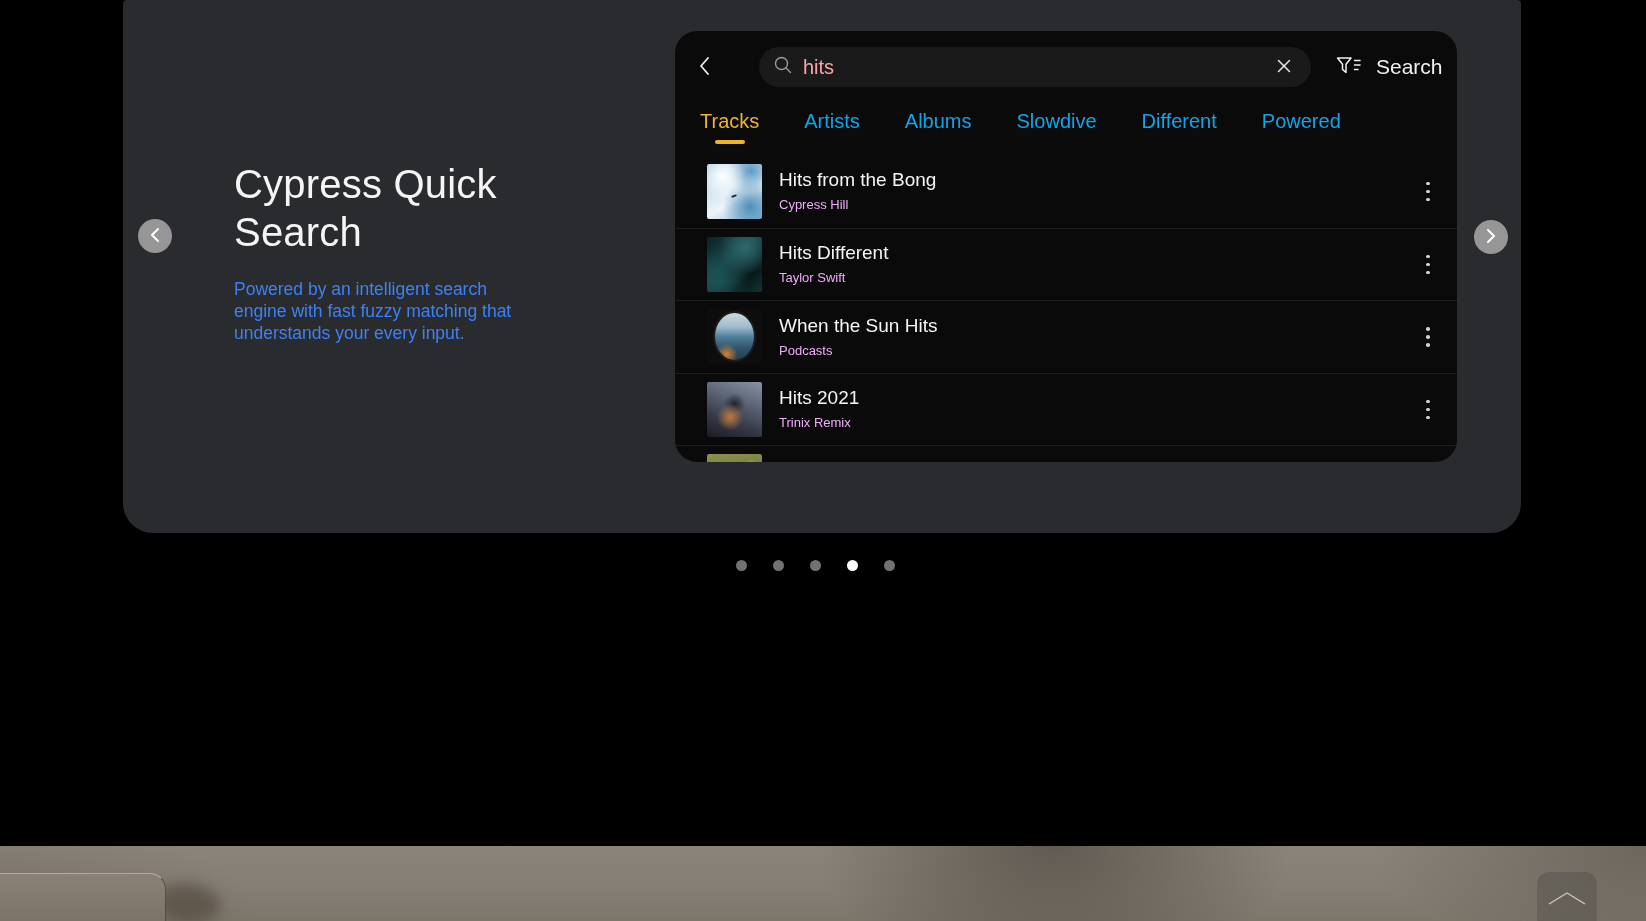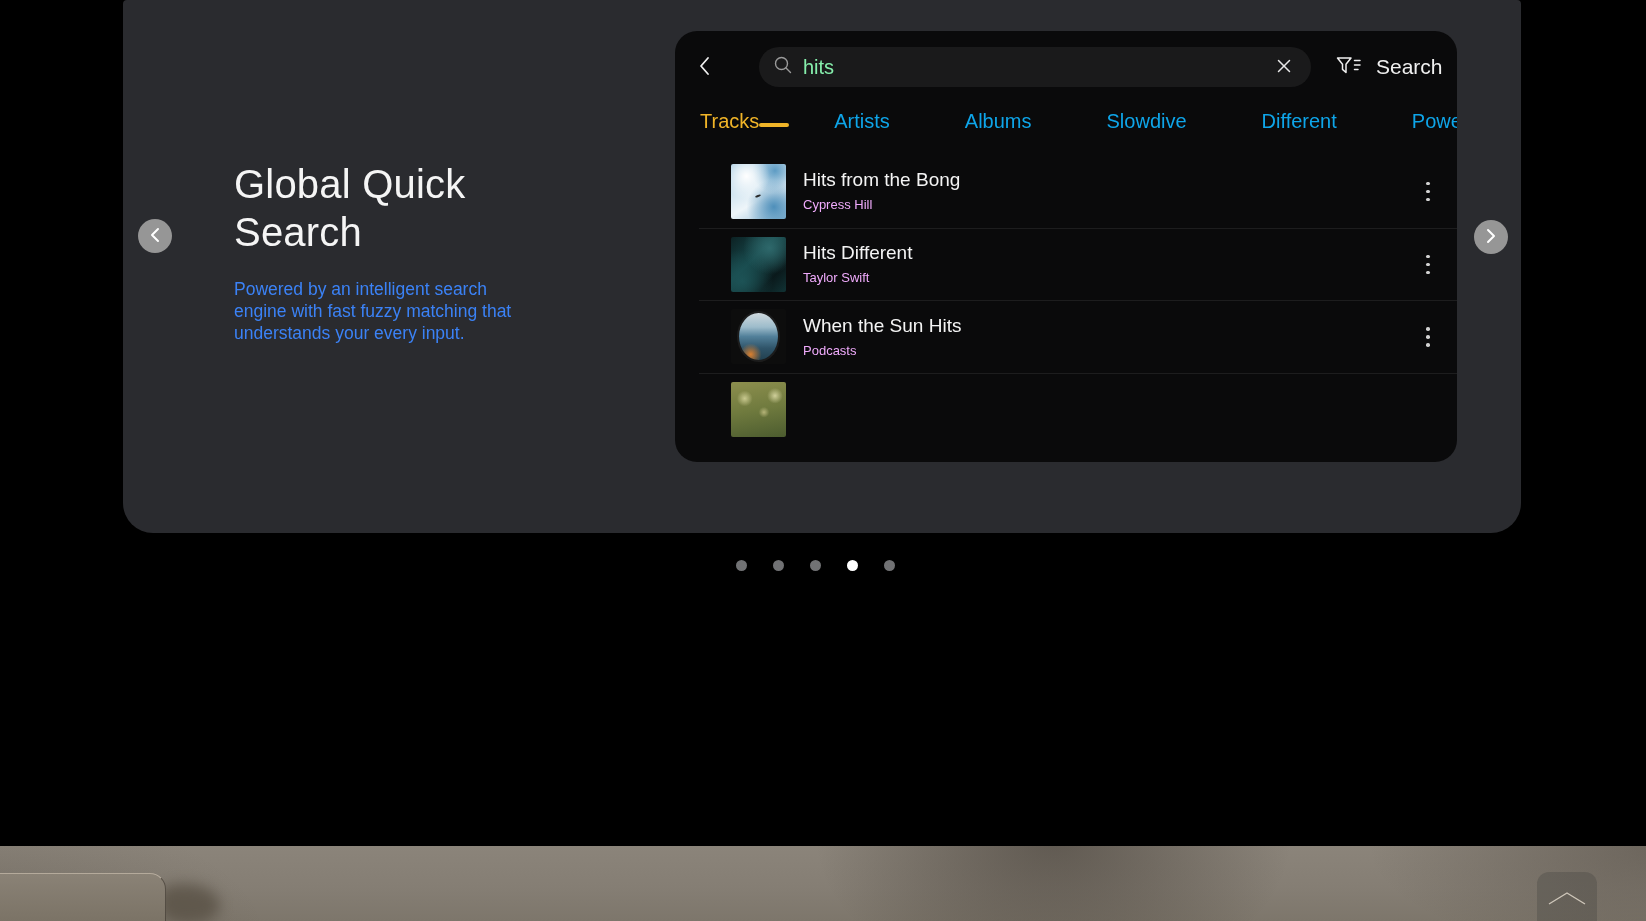--- a/index.html
+++ b/index.html
@@ -28,42 +28,42 @@
            background:#0a0a0b; border-radius:22px; overflow:hidden; }
 
   .panel-header { position:absolute; left:0; top:16px; width:100%; height:40px;
                   display:flex; align-items:center; }
   .back-btn { background:none; border:none; margin-left:16px; width:26px; height:30px;
               display:flex; align-items:center; justify-content:center; cursor:pointer; }
   .search-pill { margin-left:42px; width:552px; height:40px; background:#1a1a1b;
                  border-radius:20px; display:flex; align-items:center; padding:0 14px; }
   .search-pill svg { flex:0 0 auto; }
   .search-pill input { flex:1; background:transparent; border:none; outline:none;
-                       color:#86efac; font-size:20px; margin-left:10px;
+                       color:#fca5a5; font-size:20px; margin-left:10px;
                        font-family:"Liberation Sans", sans-serif; }
   .clear-btn { background:none; border:none; cursor:pointer; display:flex;
                align-items:center; justify-content:center; width:26px; height:26px; }
   .filter-btn { background:none; border:none; cursor:pointer; margin-left:24px;
                 display:flex; align-items:center; }
   .search-action { color:#f0f0f0; font-size:21px; margin-left:14px; cursor:pointer; }
 
   
   .tabs { position:absolute; left:25px; top:79px; display:flex; gap:45px; }
-  .tab { display:flex; flex-direction:row; align-items:center; cursor:pointer; }
+  .tab { display:flex; flex-direction:column; align-items:center; cursor:pointer; }
   .tab span { font-size:20px; color:#0ea5e9; }
   .tab.active span { color:#f0b428; }
   .tab-underline { width:30px; height:4px; border-radius:2px; margin-top:7px;
                    background:transparent; }
   .tab.active .tab-underline { background:#f0b428; }
 
   
   .track-list { position:absolute; left:0; top:124px; width:100%; height:307px;
                 overflow:hidden; }
   .track-row { height:72.5px; display:flex; align-items:center; padding:0 14px 0 32px;
-               border-top:1px solid rgba(255,255,255,.08); cursor:pointer;margin-left:24px; }
+               border-top:1px solid rgba(255,255,255,.08); cursor:pointer; }
   .track-row:first-child { border-top:none; }
   .art { width:55px; height:55px; border-radius:2px; flex:0 0 auto; position:relative;
          overflow:hidden; }
   .track-text { margin-left:17px; flex:1; }
   .track-title { color:#f4f4f4; font-size:19px; line-height:24px; }
   .track-artist { color:#f0abfc; font-size:13px; line-height:19px; margin-top:3px; }
   .kebab { background:none; border:none; width:30px; height:40px; cursor:pointer;
            display:flex; flex-direction:column; align-items:center; justify-content:center;
            gap:4.5px; }
   .kebab i { width:3.5px; height:3.5px; border-radius:50%; background:#d2d2d2; display:block; }
@@ -135,21 +135,21 @@
   </button>
   <button class="nav-circle next">
     <span>
       <svg width="12" height="16" viewBox="0 0 12 16">
           <polyline points="3,2 9,8 3,14" fill="none" stroke="#fff" stroke-width="2" stroke-linecap="round" stroke-linejoin="round"></polyline>
         </svg>
     </span>
   </button>
 
   <div class="intro">
-    <h1>Global Quick
+    <h1>Cypress Quick
 Search</h1>
     <p>Powered by an intelligent search engine with fast fuzzy matching that understands your every input.</p>
   </div>
 
   <div class="panel">
     <div class="panel-header">
       <button class="back-btn">
         <span>
           <svg width="15" height="22" viewBox="0 0 15 22">
               <polyline points="11,3 4,11 11,19" fill="none" stroke="#efefef" stroke-width="1.8" stroke-linecap="round" stroke-linejoin="round"></polyline>
@@ -244,20 +244,32 @@
             <div class="track-title">When the Sun Hits</div>
             <div class="track-artist">Podcasts</div>
           </div>
           <button class="kebab">
             <i></i>
             <i></i>
             <i></i>
           </button>
         </div>
         <div class="track-row">
+          <div class="art art-church"></div>
+          <div class="track-text">
+            <div class="track-title">Hits 2021</div>
+            <div class="track-artist">Trinix Remix</div>
+          </div>
+          <button class="kebab">
+            <i></i>
+            <i></i>
+            <i></i>
+          </button>
+        </div>
+        <div class="track-row">
           <div class="art art-grass"></div>
           <button class="kebab"></button>
         </div>
       </div>
   </div>
 </div>
 
 <div class="dots">
     <span class="dot"></span>
     <span class="dot"></span>

